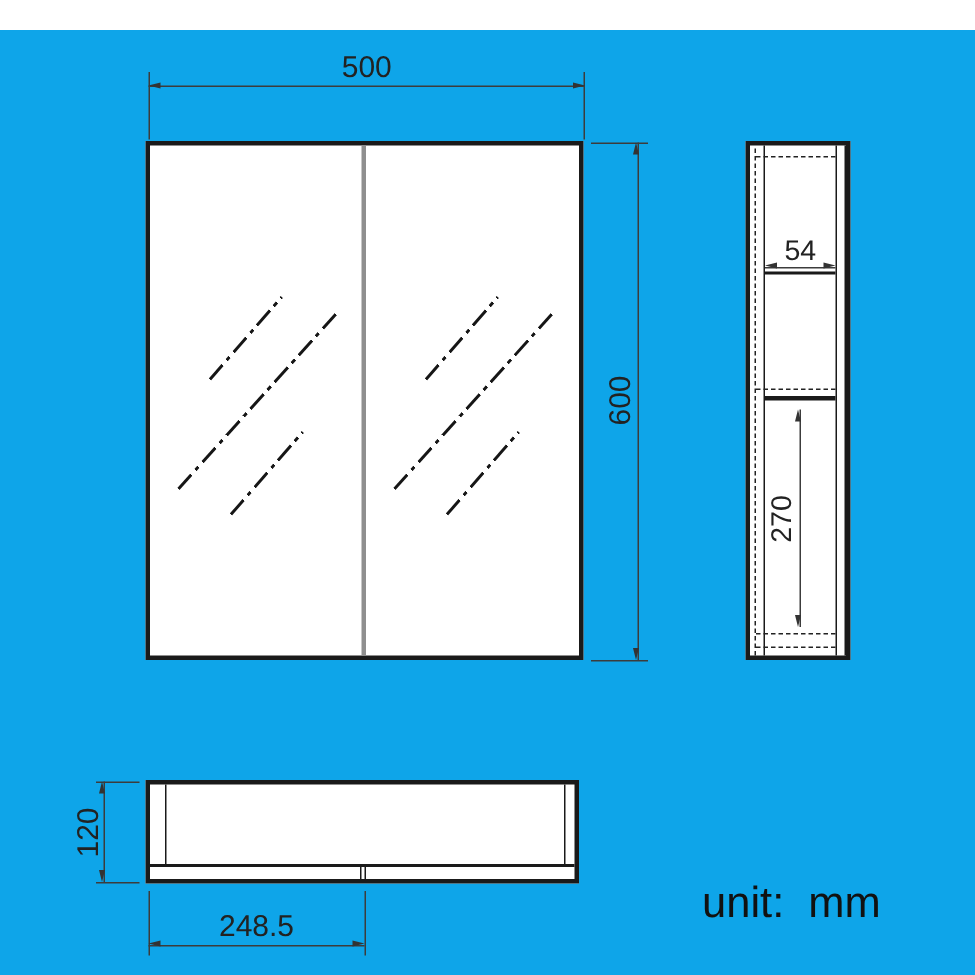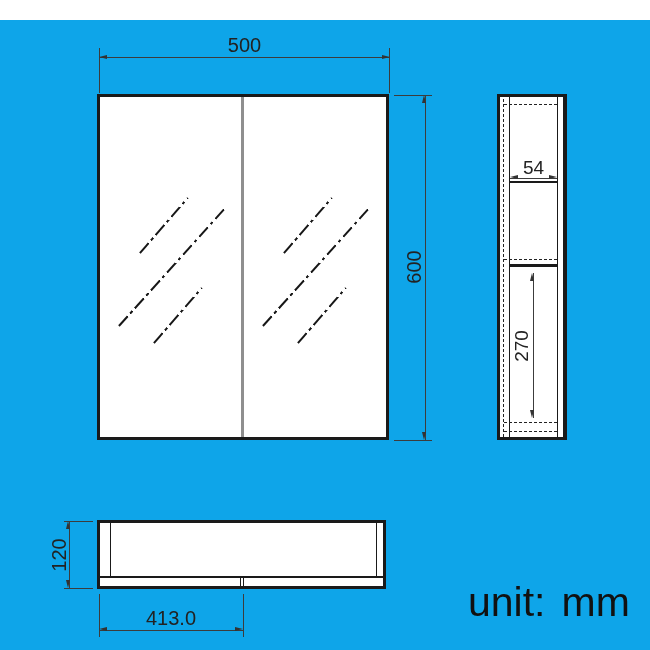--- a/index.html
+++ b/index.html
@@ -27,21 +27,21 @@
   }
   
   .dimtext{position:absolute;color:#222;font-size:20px;line-height:20px;text-align:center;white-space:nowrap;}
   .rot{transform:rotate(-90deg);}
   
   .arr{position:absolute;width:0;height:0;}
   .arr-l{border-top:2.6px solid transparent;border-bottom:2.6px solid transparent;border-right:8.5px solid #333;}
   .arr-r{border-top:2.6px solid transparent;border-bottom:2.6px solid transparent;border-left:8.5px solid #333;}
   .arr-u{border-left:2.6px solid transparent;border-right:2.6px solid transparent;border-bottom:8.5px solid #333;}
   .arr-d{border-left:2.6px solid transparent;border-right:2.6px solid transparent;border-top:8.5px solid #333;}
-  .unit{position:absolute;color:#111;font-size:41px;line-height:34px;white-space:nowrap;}
+  .unit{position:absolute;color:#111;font-size:29px;line-height:34px;white-space:nowrap;}
   .unit .gap{display:inline-block;width:16px;}
 </style>
 </head>
 <body>
 
 <div id="canvas">
 
   <div class="box" style="left:97px;top:74px;width:292px;height:346px;"></div>
 
   <div class="abs" style="left:241px;top:77px;width:2.5px;height:340px;background:#8f8f8f;"></div>
@@ -112,19 +112,19 @@
   <div class="ln" style="left:68.5px;top:501px;width:1px;height:67px;"></div>
   <div class="arr arr-u" style="left:66.4px;top:501px;"></div>
   <div class="arr arr-d" style="left:66.4px;top:559.5px;"></div>
   <div class="dimtext rot" style="left:29px;top:525px;width:60px;">120</div>
 
   <div class="ln" style="left:98.5px;top:574px;width:1px;height:43px;"></div>
   <div class="ln" style="left:242.5px;top:574px;width:1px;height:43px;"></div>
   <div class="ln" style="left:99px;top:609.5px;width:144px;height:1px;"></div>
   <div class="arr arr-l" style="left:99px;top:607.4px;"></div>
   <div class="arr arr-r" style="left:234.5px;top:607.4px;"></div>
-  <div class="dimtext" style="left:99px;top:588px;width:144px;">413.0</div>
+  <div class="dimtext" style="left:99px;top:588px;width:144px;">248.5</div>
 
   <div class="unit" style="left:468px;top:565px;">
     <span>unit:</span><span class="gap"></span><span>mm</span>
   </div>
 
 </div>
 
 </body></html>

